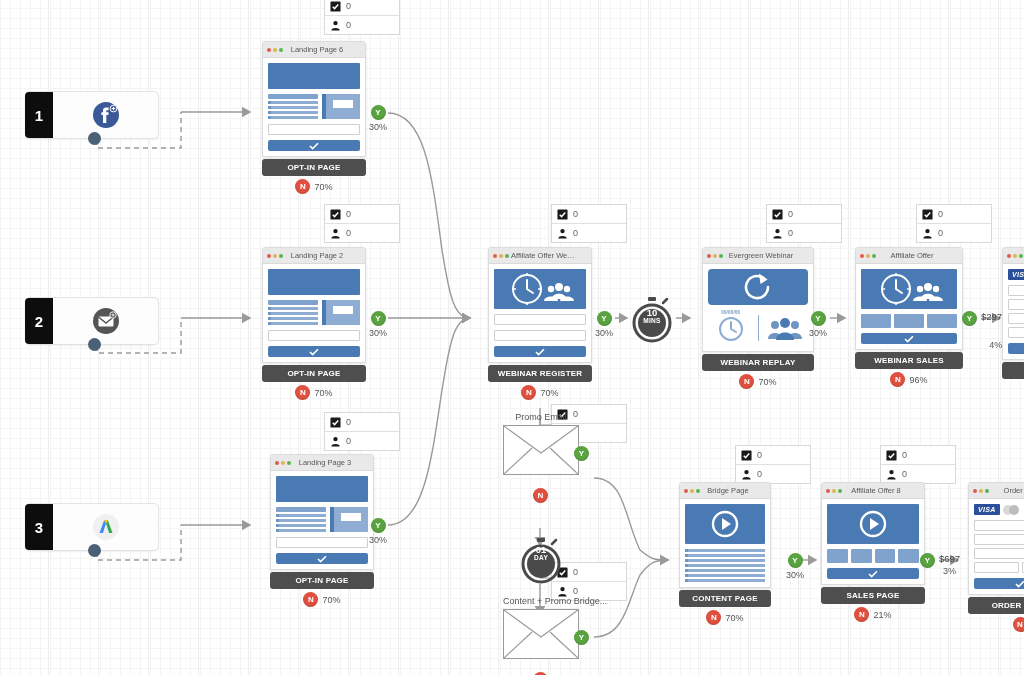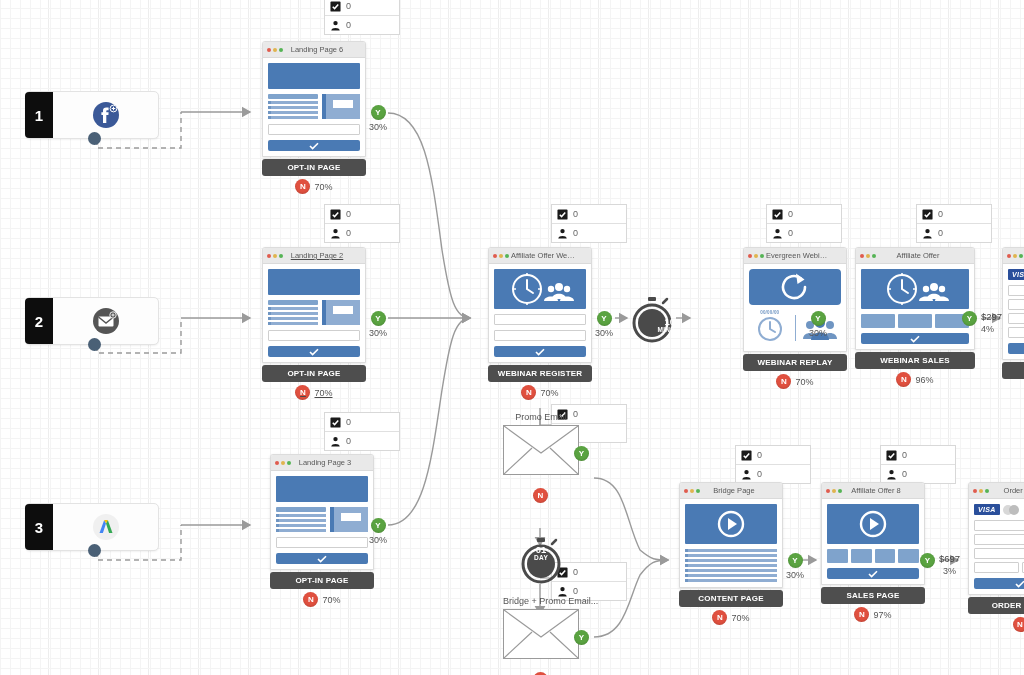--- a/index.html
+++ b/index.html
@@ -450,21 +450,21 @@
     <div class="nrow">
       <span class="badge n">N</span>
       <span class="pct">70%</span>
     </div>
   </div>
   <div class="ybadge" style="left:369px;top:105px;">
     <span class="badge y">Y</span>
     <span class="lbl">30%</span>
   </div>
 
-  <div class="page" style="left:262px;top:247px;text-decoration:underline;">
+  <div class="page" style="left:262px;top:247px;">
     <div class="win">
       <div class="titlebar">
         <span class="tl r"></span>
         <span class="tl y"></span>
         <span class="tl g"></span>
         <span class="wtitle">Landing Page 2</span>
       </div>
       <div class="wbody">
         <div class="hero"></div>
         <div class="two">
@@ -605,27 +605,27 @@
     <span class="lbl">30%</span>
   </div>
 
   <div class="timer" style="left:629px;top:296px;">
     <svg width="46" height="48" viewBox="0 0 46 48">
       <rect x="19" y="1" width="8" height="4" rx="1" fill="#4a4a4a"></rect>
       <path d="M34,7 l4,-4" stroke="#4a4a4a" stroke-width="2.5" stroke-linecap="round"></path>
       <circle cx="23" cy="27" r="18" fill="none" stroke="#4a4a4a" stroke-width="3"></circle>
       <circle cx="23" cy="27" r="14" fill="#4a4a4a"></circle>
     </svg>
-    <div style="position:absolute;left:0;top:21px;width:46px;text-align:right;color:#fff;">
+    <div style="position:absolute;left:0;top:12px;width:46px;text-align:center;color:#fff;">
       <div class="t1">10</div>
       <div class="t2">MINS</div>
     </div>
   </div>
 
-  <div class="page" style="left:702px;top:247px;width:104px;margin-left:41px;">
+  <div class="page" style="left:702px;top:247px;width:112px;">
     <div class="win">
       <div class="titlebar">
         <span class="tl r"></span>
         <span class="tl y"></span>
         <span class="tl g"></span>
         <span class="wtitle">Evergreen Webinar</span>
       </div>
       <div class="wbody">
         <div class="hero vid" style="height:36px;border-radius:4px;">
           <svg width="34" height="30" viewBox="0 0 34 30">
@@ -659,21 +659,21 @@
     <div class="nrow">
       <span class="badge n">N</span>
       <span class="pct">70%</span>
     </div>
   </div>
   <div class="ybadge" style="left:809px;top:311px;">
     <span class="badge y">Y</span>
     <span class="lbl">30%</span>
   </div>
 
-  <div class="page" style="left:855px;top:247px;width:120px;">
+  <div class="page" style="left:855px;top:247px;width:108px;">
     <div class="win">
       <div class="titlebar">
         <span class="tl r"></span>
         <span class="tl y"></span>
         <span class="tl g"></span>
         <span class="wtitle">Affiliate Offer</span>
       </div>
       <div class="wbody">
         <div class="hero vid">
           <svg width="86" height="36" viewBox="0 0 86 36">
@@ -701,21 +701,21 @@
       </div>
     </div>
     <div class="footerlabel">WEBINAR SALES</div>
     <div class="nrow">
       <span class="badge n">N</span>
       <span class="pct">96%</span>
     </div>
   </div>
   <div class="ybadge" style="left:962px;top:311px;flex-direction:row;align-items:flex-start;gap:4px;">
     <span class="badge y">Y</span>
-    <span style="display:flex;flex-direction:column;align-items:flex-start;">
+    <span style="display:flex;flex-direction:column;align-items:flex-end;gap:16px;">
       <span class="amt">$297</span>
       <span class="lbl">4%</span>
     </span>
   </div>
 
   <div class="page" style="left:1002px;top:247px;width:104px;">
     <div class="win">
       <div class="titlebar">
         <span class="tl r"></span>
         <span class="tl y"></span>
@@ -762,32 +762,32 @@
       <circle cx="23" cy="27" r="18" fill="none" stroke="#4a4a4a" stroke-width="3"></circle>
       <circle cx="23" cy="27" r="14" fill="#4a4a4a"></circle>
     </svg>
     <div style="position:absolute;left:0;top:8px;width:46px;text-align:center;color:#fff;">
       <div class="t1">01</div>
       <div class="t2">DAY</div>
     </div>
   </div>
 
   <div class="email" style="left:503px;top:596px;">
-    <div class="elabel">Bridge + Promo Email...</div>
+    <div class="elabel">Content + Promo Bridge...</div>
     <div class="envelope">
       <svg width="74" height="48" viewBox="0 0 74 48">
         <path d="M0,0 L37,27 L74,0" fill="none" stroke="#9a9a9a" stroke-width="1.2"></path>
         <path d="M0,48 L28,22 M74,48 L46,22" fill="none" stroke="#9a9a9a" stroke-width="1.2"></path>
       </svg>
     </div>
     <span class="badge n" style="position:absolute;left:30px;top:76px;">N</span>
     <span class="badge y" style="position:absolute;left:71px;top:34px;">Y</span>
   </div>
 
-  <div class="page" style="left:679px;top:482px;width:104px;">
+  <div class="page" style="left:679px;top:482px;width:92px;">
     <div class="win">
       <div class="titlebar">
         <span class="tl r"></span>
         <span class="tl y"></span>
         <span class="tl g"></span>
         <span class="wtitle">Bridge Page</span>
       </div>
       <div class="wbody">
         <div class="hero vid">
           <svg width="30" height="30" viewBox="0 0 30 30">
@@ -862,21 +862,21 @@
         <div class="cta">
           <svg width="10" height="8" viewBox="0 0 10 8">
               <path d="M1,4 L3.6,6.6 L9,1.2" fill="none" stroke="#fff" stroke-width="1.6"></path>
             </svg>
         </div>
       </div>
     </div>
     <div class="footerlabel">SALES PAGE</div>
     <div class="nrow">
       <span class="badge n">N</span>
-      <span class="pct">97%</span>
+      <span class="pct">21%</span>
     </div>
   </div>
   <div class="ybadge" style="left:920px;top:553px;flex-direction:row;align-items:flex-start;gap:4px;">
     <span class="badge y">Y</span>
     <span style="display:flex;flex-direction:column;align-items:center;">
       <span class="amt">$697</span>
       <span class="lbl">3%</span>
     </span>
   </div>
 

